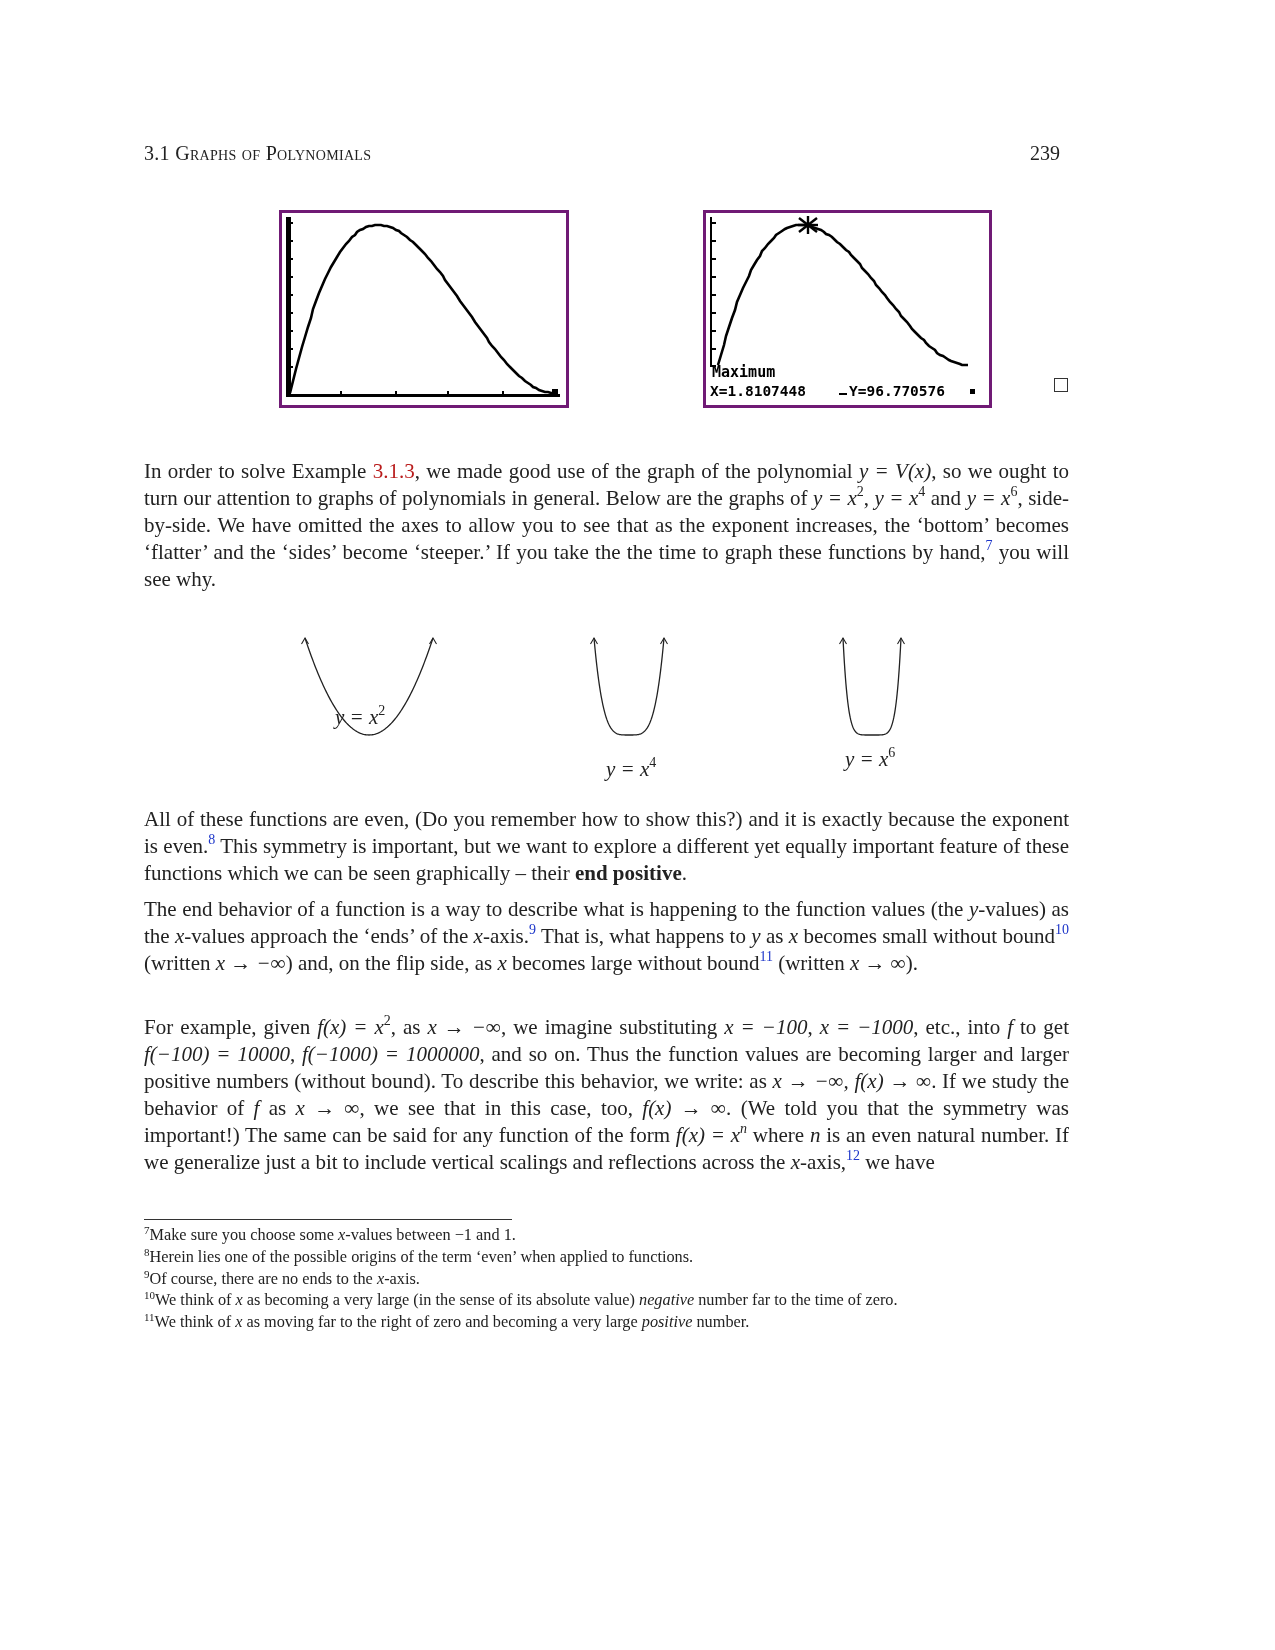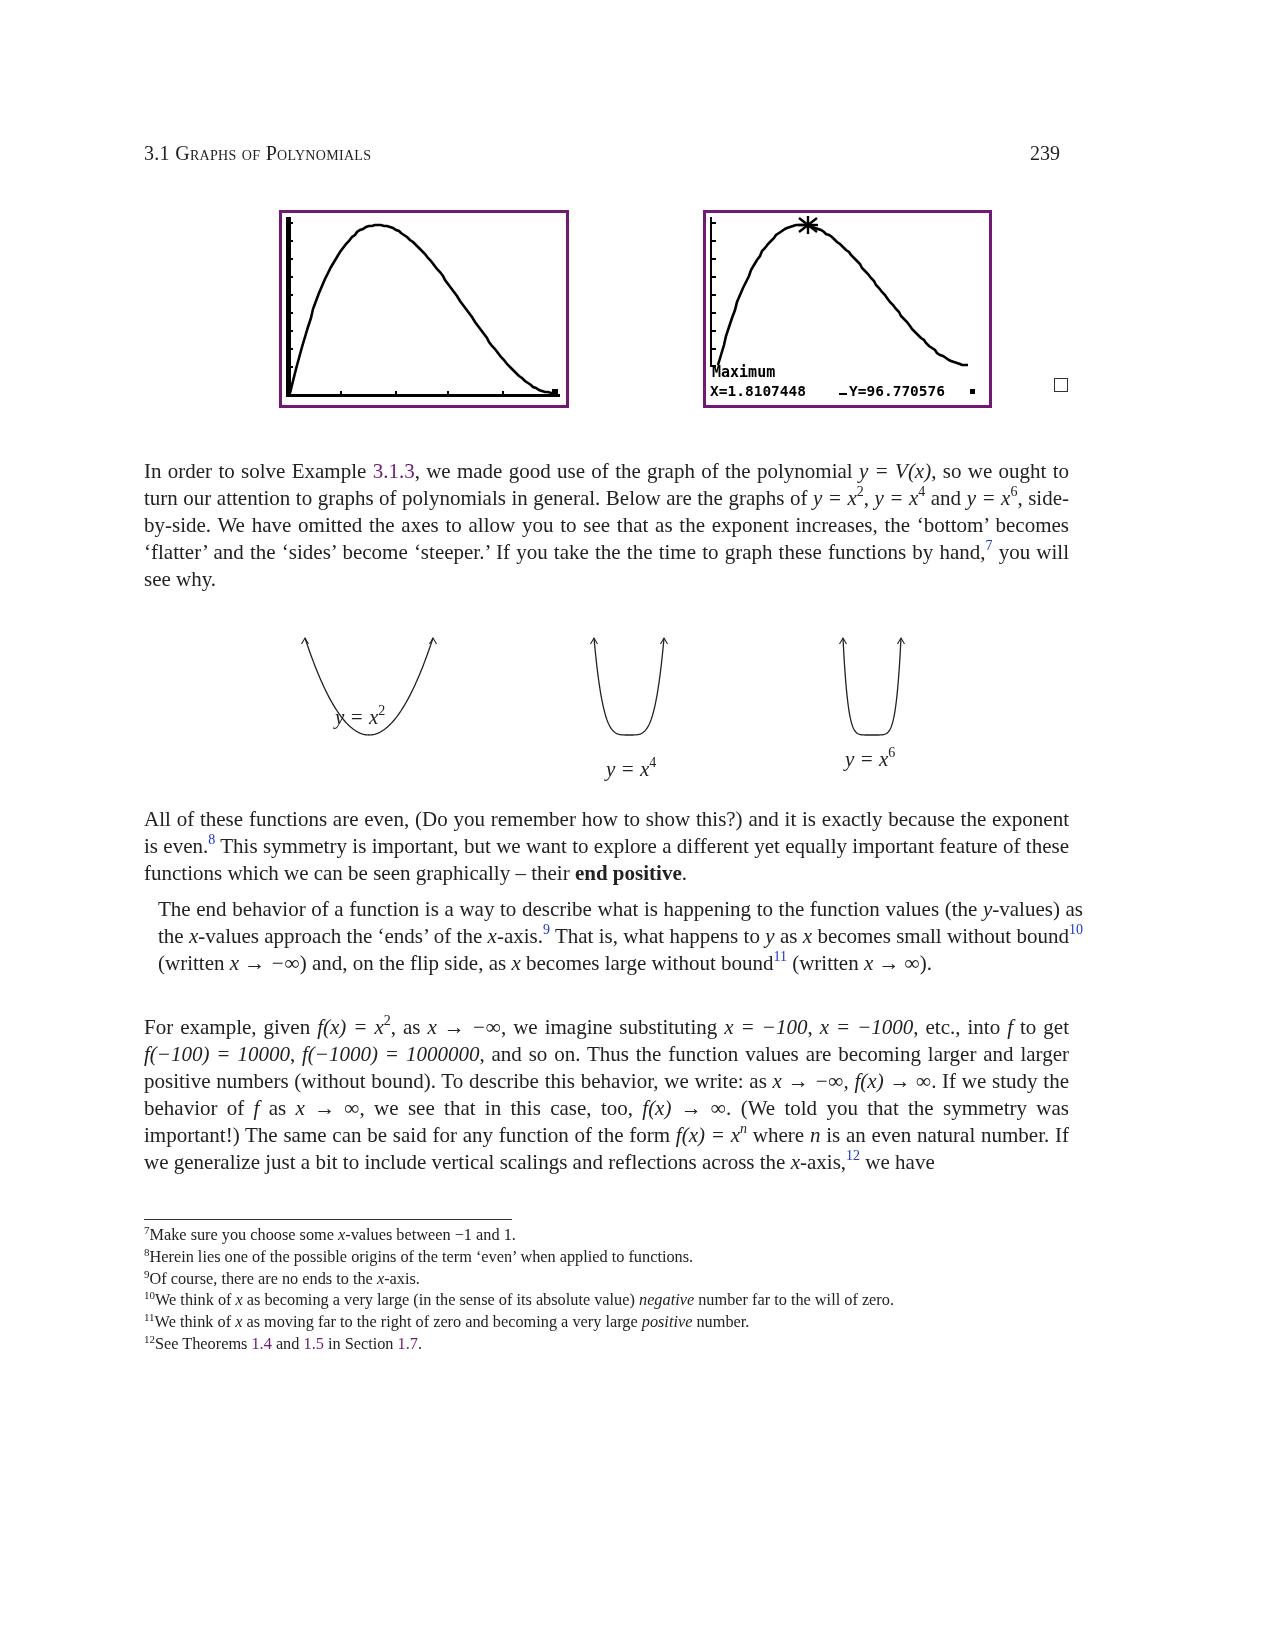--- a/index.html
+++ b/index.html
@@ -14,27 +14,27 @@
   .calc { position: absolute; border: 3px solid #701a75; background: #fff; }
   .calc svg { display: block; }
   #calc1 { left: 279px; top: 210px; width: 284px; height: 192px; }
   #calc2 { left: 703px; top: 210px; width: 283px; height: 192px; }
   .qed { position: absolute; left: 1054px; top: 378px; width: 14px; height: 14px; border: 1.4px solid #333; box-sizing: border-box; }
 
   .para { position: absolute; left: 144px; width: 925px;
           font-family: "Liberation Serif", serif; font-size: 21px; line-height: 27px;
           text-align: justify; color: #222; }
   .para i, .m { font-style: italic; }
-  .link { color: #701a75; }
+  .link { color: #b91c1c; }
   sup { font-size: 14px; line-height: 0; vertical-align: 9px; }
   sup.link { color: #1c35c9; }
 
   #p1 { top: 458px; }
   #p2 { top: 806px; }
-  #p3 { top: 896px; margin-left: 14px; }
+  #p3 { top: 896px; }
   #p4 { top: 1014px; }
 
   .curve-fig { position: absolute; }
   .curve-label { position: absolute; font-family: "Liberation Serif", serif; font-size: 21px; font-style: italic; white-space: nowrap; }
   .curve-label sup { font-style: normal; }
 
   .fn-rule { position: absolute; left: 144px; top: 1219px; width: 368px; height: 0; border-top: 1px solid #333; }
   .footnotes { position: absolute; left: 144px; top: 1224px; width: 940px;
                font-family: "Liberation Serif", serif; font-size: 16.3px; line-height: 21.8px; color: #222; }
   .fn { white-space: nowrap; }
@@ -145,18 +145,17 @@
   <div class="para" id="p4">
     <span>For example, given </span><span class="m">f(x) = x</span><sup>2</sup><span>, as </span><span class="m">x → −∞</span><span>, we imagine substituting </span><span class="m">x = −100</span><span>, </span><span class="m">x = −1000</span><span>, etc., into </span><span class="m">f</span><span> to get </span><span class="m">f(−100) = 10000</span><span>, </span><span class="m">f(−1000) = 1000000</span><span>, and so on. Thus the function values are becoming larger and larger positive numbers (without bound). To describe this behavior, we write: as </span><span class="m">x → −∞, f(x) → ∞</span><span>. If we study the behavior of </span><span class="m">f</span><span> as </span><span class="m">x → ∞</span><span>, we see that in this case, too, </span><span class="m">f(x) → ∞</span><span>. (We told you that the symmetry was important!) The same can be said for any function of the form </span><span class="m">f(x) = x</span><sup class="m">n</sup><span> where </span><span class="m">n</span><span> is an even natural number. If we generalize just a bit to include vertical scalings and reflections across the </span><span class="m">x</span><span>-axis,</span><sup class="link">12</sup><span> we have</span>
   </div>
 
   <div class="fn-rule"></div>
 
   <div class="footnotes">
     <div class="fn"><sup>7</sup><span>Make sure you choose some </span><i>x</i><span>-values between −1 and 1.</span></div>
     <div class="fn"><sup>8</sup><span>Herein lies one of the possible origins of the term ‘even’ when applied to functions.</span></div>
     <div class="fn"><sup>9</sup><span>Of course, there are no ends to the </span><i>x</i><span>-axis.</span></div>
-    <div class="fn"><sup>10</sup><span>We think of </span><i>x</i><span> as becoming a very large (in the sense of its absolute value) </span><i>negative</i><span> number far to the will of zero.</span></div>
+    <div class="fn"><sup>10</sup><span>We think of </span><i>x</i><span> as becoming a very large (in the sense of its absolute value) </span><i>negative</i><span> number far to the time of zero.</span></div>
     <div class="fn"><sup>11</sup><span>We think of </span><i>x</i><span> as moving far to the right of zero and becoming a very large </span><i>positive</i><span> number.</span></div>
-    <div class="fn"><sup>12</sup><span>See Theorems </span><span class="link">1.4</span><span> and </span><span class="link">1.5</span><span> in Section </span><span class="link">1.7</span><span>.</span></div>
   </div>
 
 </div>
 
 </body></html>

